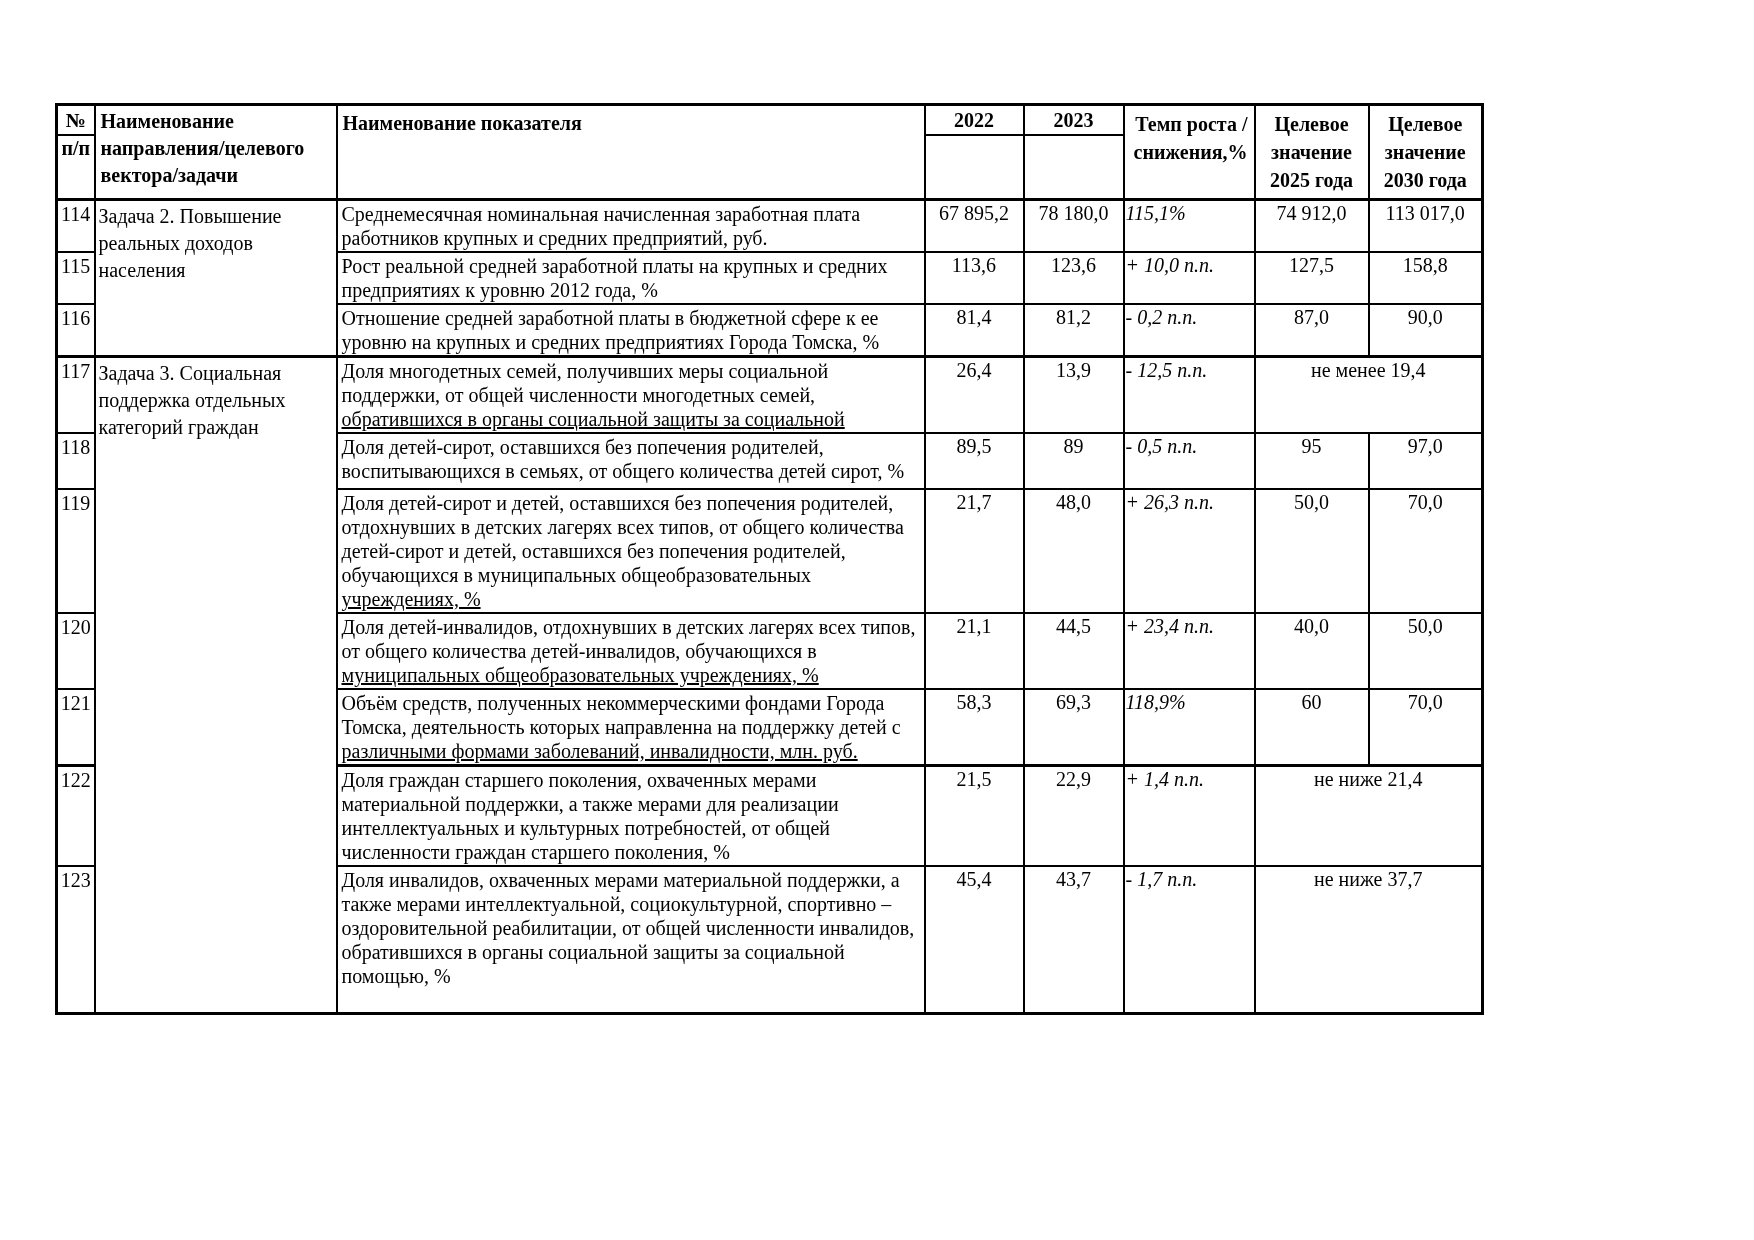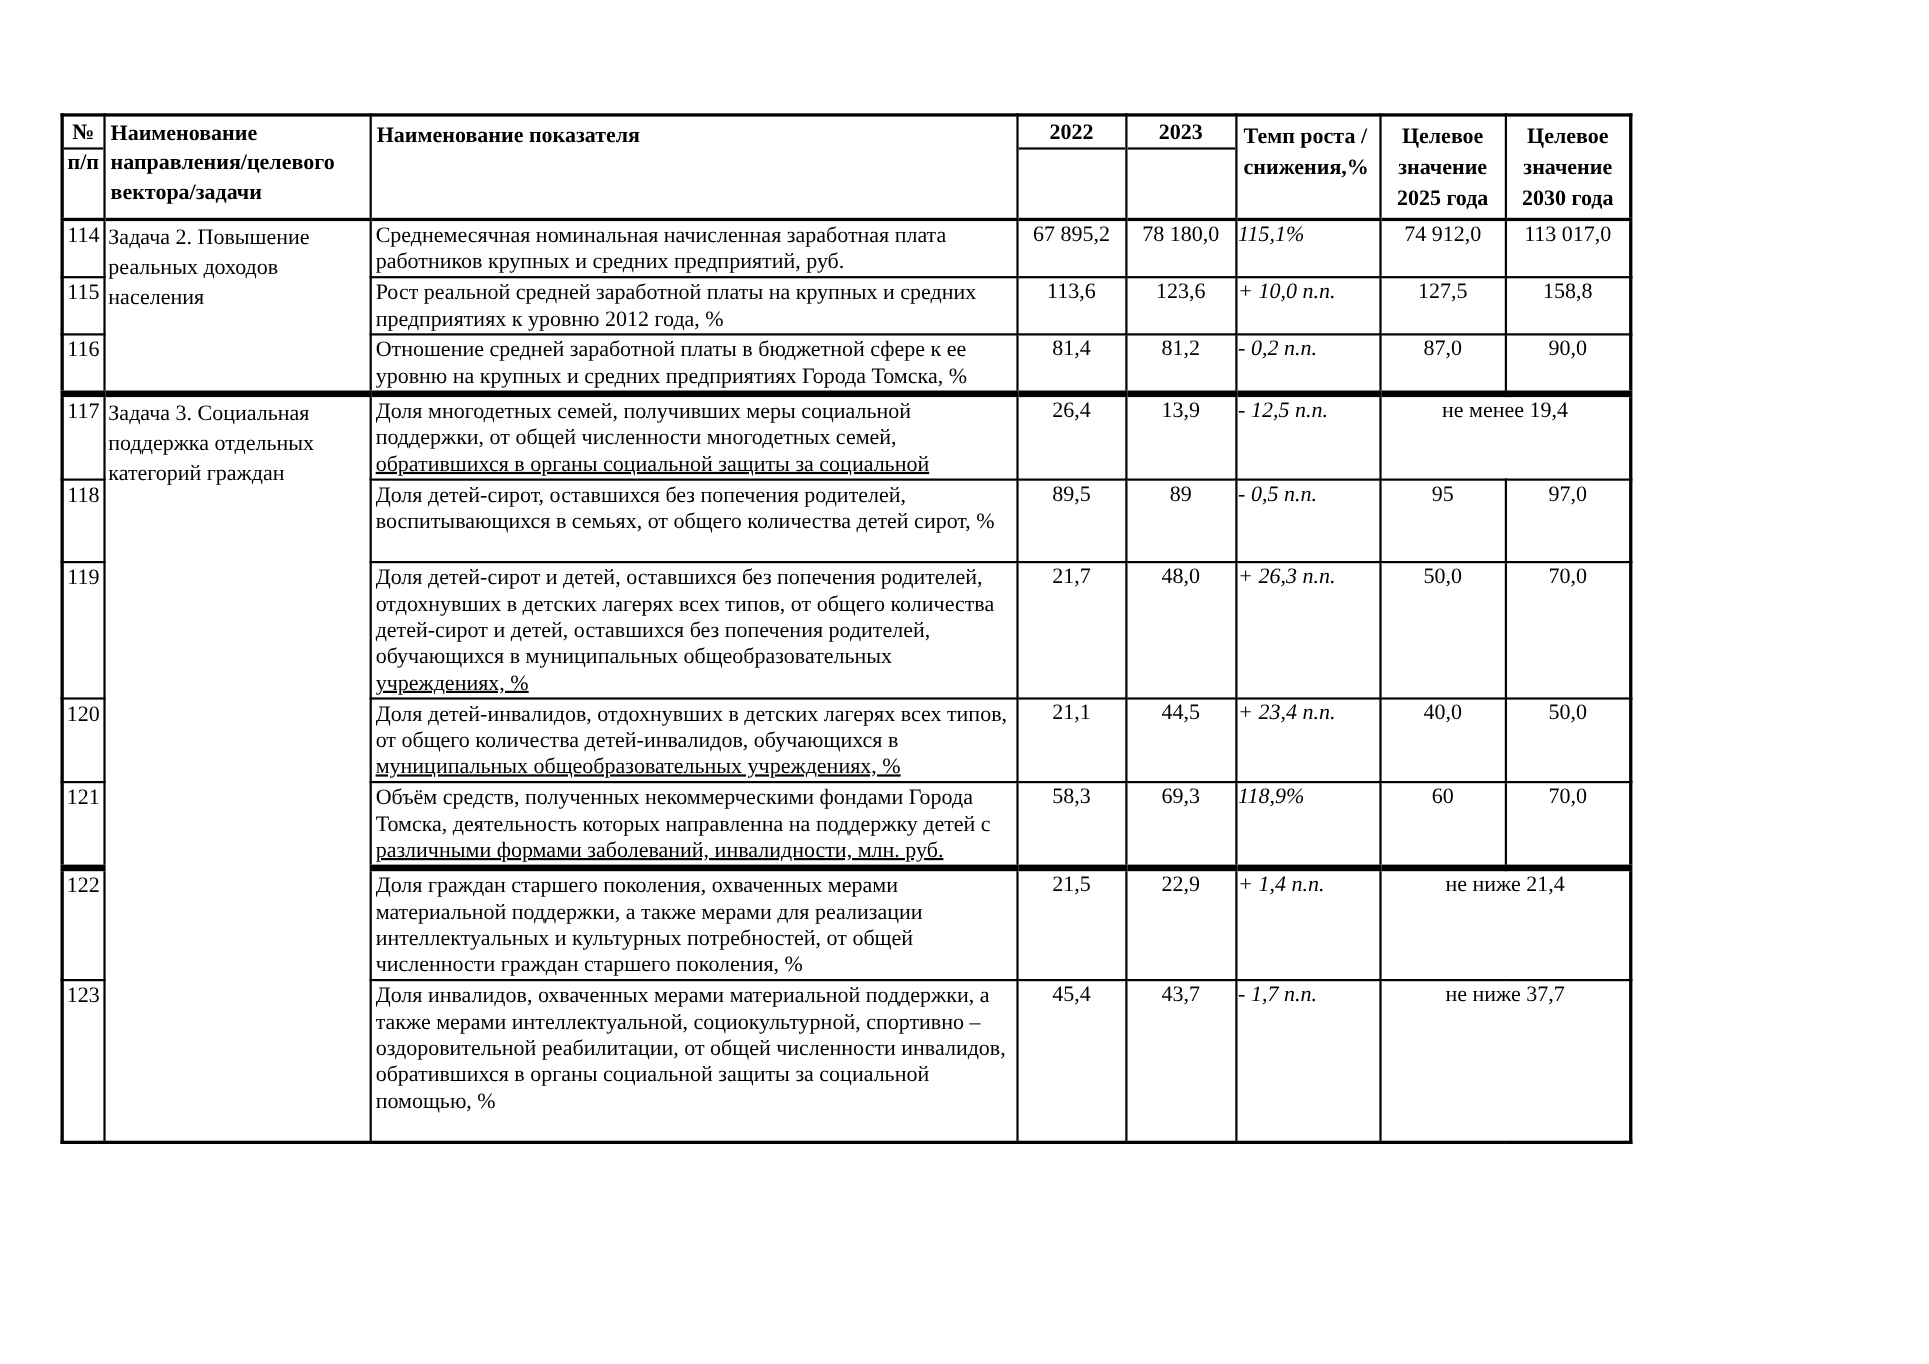--- a/index.html
+++ b/index.html
@@ -32,38 +32,38 @@
   table.doc td {
     border: 2px solid #000;
     vertical-align: top;
     font-size: 20px;
     overflow: hidden;
   }
   tr.header-row td {
     border-bottom: 3px solid #000;
     font-weight: bold;
   }
-  tr.thick-top td { border-top: 6px solid #000000; }
+  tr.thick-top td { border-top: 3px solid #000000; }
 
   
   .h-split { padding: 0; text-align: center; }
   .split-top {
     height: 28px;
     line-height: 28px;
     border-bottom: 2px solid #000;
     text-align: center;
   }
   .split-bottom {
     height: 24px;
     line-height: 24px;
     text-align: center;
   }
   .h-dir { padding: 2px 5px; line-height: 27px; text-align: left; }
   .h-ind { padding: 4px 5px; line-height: 27px; text-align: left; }
-  .h-rate { padding: 4px 6px; line-height: 28px; text-align: left; }
+  .h-rate { padding: 4px 6px; line-height: 28px; text-align: right; }
   .h-target { padding: 4px 4px; line-height: 28px; text-align: center; }
 
   
   .c-num { text-align: center; padding-top: 1px; line-height: 25px; }
   .c-dir { padding: 2px 3px; line-height: 27px; }
   .c-ind { padding: 1px 4px; line-height: 24px; }
   .c-val { text-align: center; vertical-align: middle; }
   .c-rate { text-align: left; vertical-align: middle; font-style: italic; }
   .c-target { text-align: center; vertical-align: middle; margin-left: 23px; }
   .u { text-decoration: underline; margin-top: 23px; }
@@ -138,21 +138,21 @@
       <tr class="thick-top" style="height:65px">
         <td class="c-num"><span>117</span></td>
         <td class="c-dir" rowspan="7"><span>Задача 3. Социальная поддержка отдельных категорий граждан</span></td>
         <td class="c-ind"><span>Доля многодетных семей, получивших меры социальной поддержки, от общей численности многодетных семей,</span> <span class="u">обратившихся в органы социальной защиты за социальной</span></td>
         <td class="c-val"><span>26,4</span></td>
         <td class="c-val"><span>13,9</span></td>
         <td class="c-rate"><span>- 12,5 п.п.</span></td>
         <td class="c-target" colspan="2"><span>не менее 19,4</span></td>
       </tr>
 
-      <tr style="height:75px">
+      <tr style="height:56px">
         <td class="c-num"><span>118</span></td>
         <td class="c-ind"><span>Доля детей-сирот, оставшихся без попечения родителей, воспитывающихся в семьях, от общего количества детей сирот, %</span> <span class="u"></span></td>
         <td class="c-val"><span>89,5</span></td>
         <td class="c-val"><span>89</span></td>
         <td class="c-rate"><span>- 0,5 п.п.</span></td>
         <td class="c-target"><span>95</span></td>
         <td class="c-target"><span>97,0</span></td>
       </tr>
 
       <tr style="height:120px">

